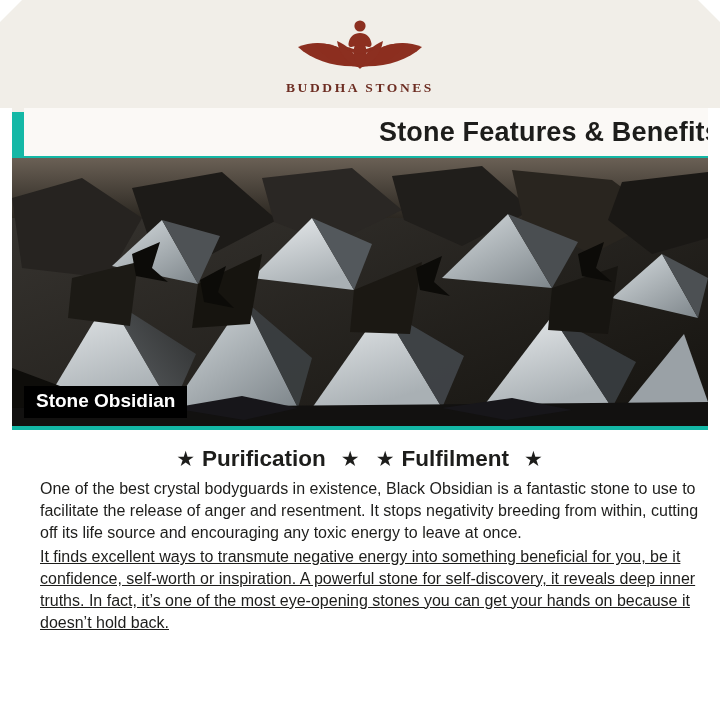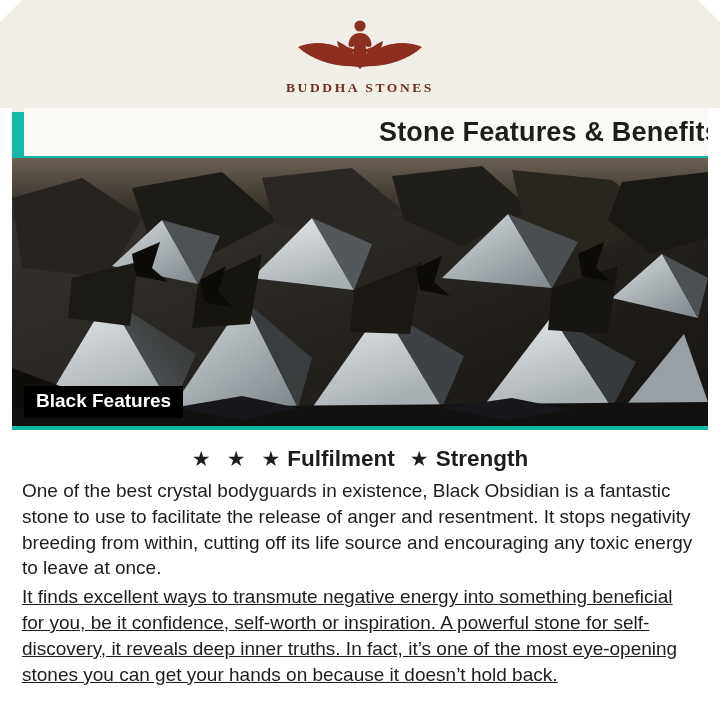--- a/index.html
+++ b/index.html
@@ -135,24 +135,24 @@
     font-size: 21px;
     color: #1d1d1b;
     margin-left: 9px;
     margin-right: 1px;
   }
   .star.first { margin-left: 0; }
   .paragraphs {
     padding: 6px 8px 0 10px;
   }
   .para {
-    font-size: 19px;
+    font-size: 16px;
     line-height: 1.36;
     color: #1d1d1b;
-    margin: 0 0 0 0;
+    margin: 0 0 0 18px;
     text-align: left;
   }
   .para + .para { margin-top: 3px; text-decoration: underline; }
 
   
   .footer-gap {
     position: absolute;
     left: 0; bottom: 0;
     width: 720px; height: 12px;
     background: #ffffff;
@@ -268,31 +268,31 @@
       <polygon points="188,122 214,108 206,134 222,150 192,144" fill="#0c0b08"></polygon>
       <polygon points="120,96 148,84 140,110 156,124 124,118" fill="#0c0b08"></polygon>
       <polygon points="404,110 430,98 422,124 438,138 408,132" fill="#0c0b08"></polygon>
       <polygon points="566,96 592,84 584,110 600,124 570,118" fill="#0c0b08"></polygon>
 
       <polygon points="0,210 80,240 0,268" fill="#0e0d0a"></polygon>
       <polygon points="0,250 696,244 696,268 0,268" fill="#121110"></polygon>
       <polygon points="160,250 230,238 286,250 232,262" fill="#17161a"></polygon>
       <polygon points="430,250 500,240 560,252 494,262" fill="#17161a"></polygon>
     </svg>
-    <div class="caption">Black Features</div>
+    <div class="caption">Stone Obsidian</div>
   </div>
 
   <div class="body-panel">
     <div class="keywords">
       <span class="star first">★</span>
+      <span class="kw">Purification</span>
       <span class="star">★</span>
       <span class="star">★</span>
       <span class="kw">Fulfilment</span>
       <span class="star">★</span>
-      <span class="kw">Strength</span>
     </div>
     <div class="paragraphs">
       <p class="para">One of the best crystal bodyguards in existence, Black Obsidian is a fantastic stone to use to facilitate the release of anger and resentment. It stops negativity breeding from within, cutting off its life source and encouraging any toxic energy to leave at once.</p>
       <p class="para">It finds excellent ways to transmute negative energy into something beneficial for you, be it confidence, self-worth or inspiration. A powerful stone for self-discovery, it reveals deep inner truths. In fact, it’s one of the most eye-opening stones you can get your hands on because it doesn’t hold back.</p>
     </div>
   </div>
 
   <div class="side-left"></div>
   <div class="side-right"></div>
   <div class="footer-gap"></div>

